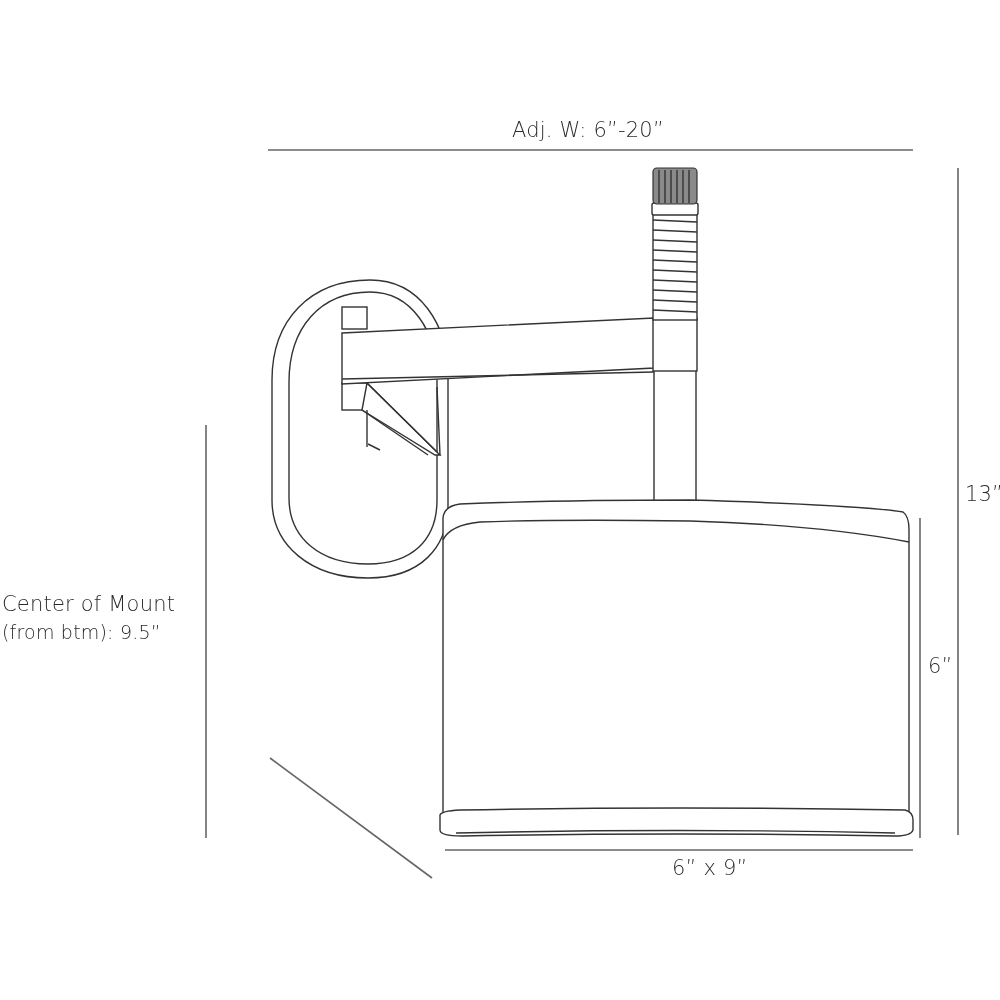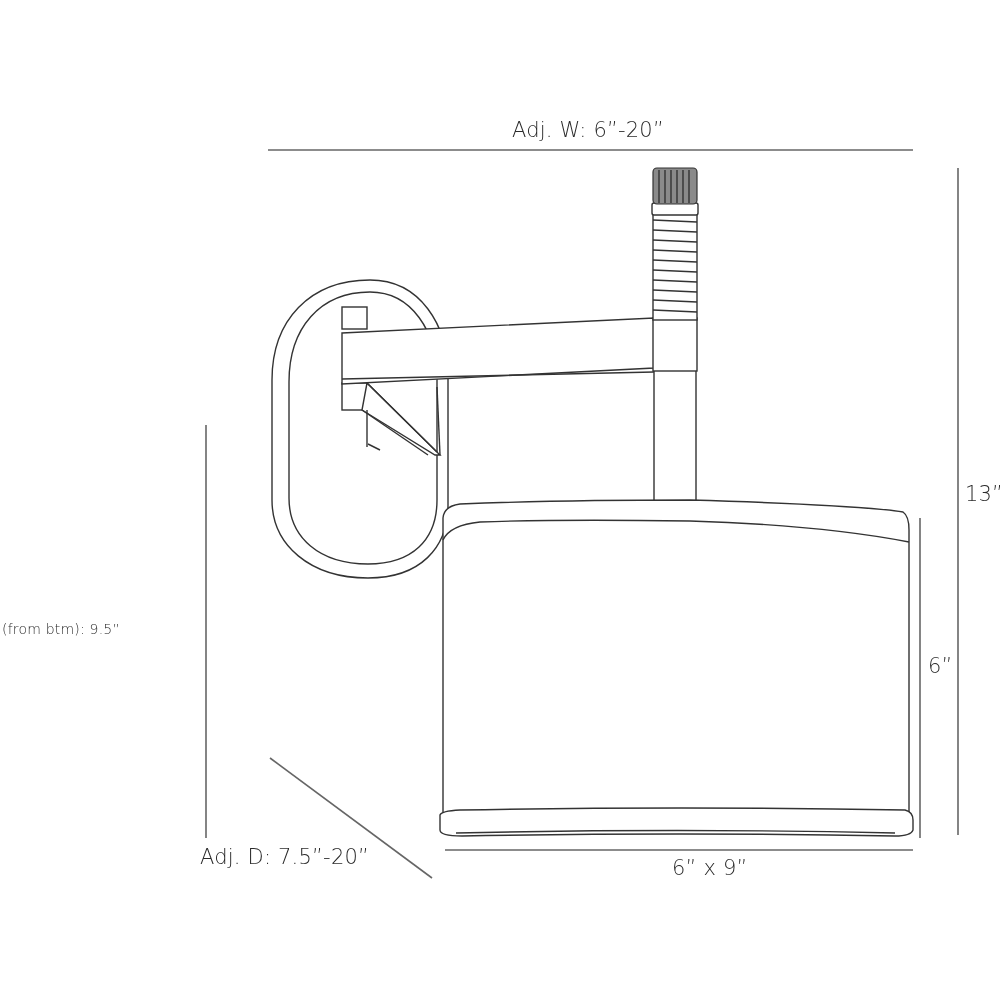--- a/index.html
+++ b/index.html
@@ -94,15 +94,15 @@
       <path class="ln" d="M 443 540 Q 450 525 480 522 Q 560 519 690 521 Q 820 525 909 542"></path>
       <path class="fill-w" d="M 440 815 Q 441 811 460 810 Q 680 806 905 810 Q 913 812 913 820 L 913 830 Q 911 836 895 836 Q 680 832 462 836 Q 440 836 440 830 Z"></path>
       <path class="ln" d="M 456 833 Q 680 828 895 833"></path>
     </g>
   </svg>
 
   <div class="label" style="left:512px; top:118px; font-size:21px;">Adj. W: 6”-20”</div>
   <div class="label" style="left:965px; top:482px; font-size:21px;">13”</div>
   <div class="label" style="left:928px; top:654px; font-size:21px;">6”</div>
   <div class="label" style="left:672px; top:856px; font-size:21px;">6” x 9”</div>
-  <div class="label" style="left:200px; top:845px; font-size:21px;">Adj. D: 7.5”-20”</div>
-  <div class="label" style="left:2px; top:621px; font-size:14px;text-align:center;">(from btm): 9.5”</div>
+  <div class="label" style="left:2px; top:592px; font-size:21px;">Center of Mount</div>
+  <div class="label" style="left:2px; top:621px; font-size:19px;text-align:center;">(from btm): 9.5”</div>
 </div>
 
 </body></html>

